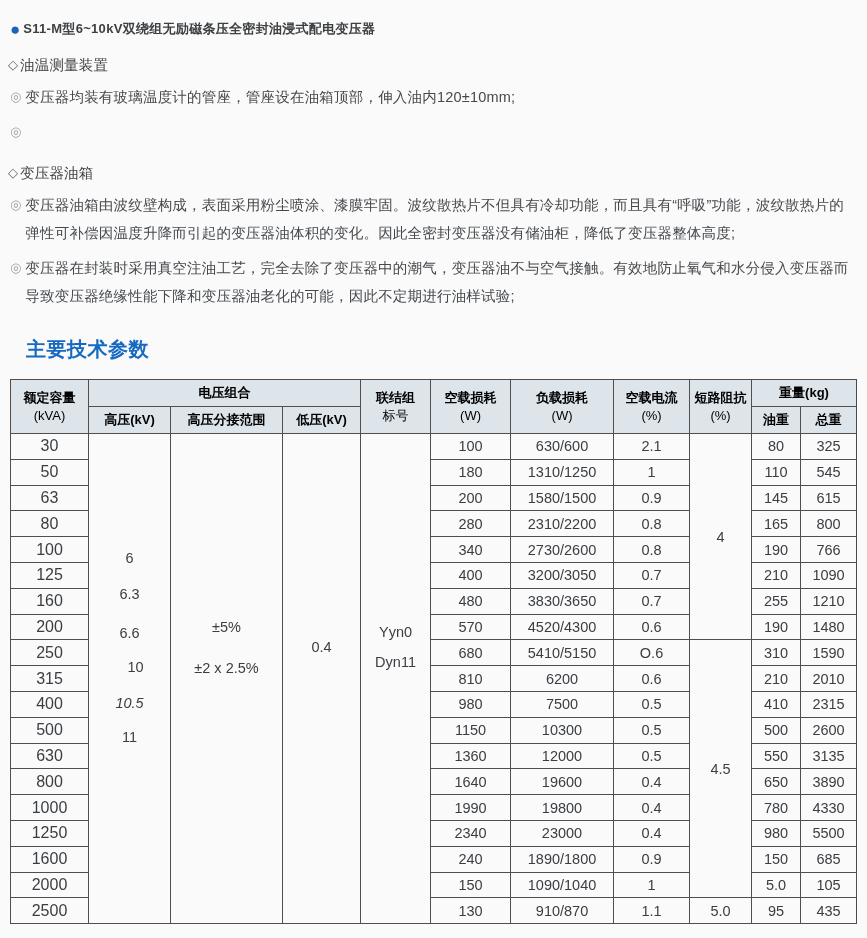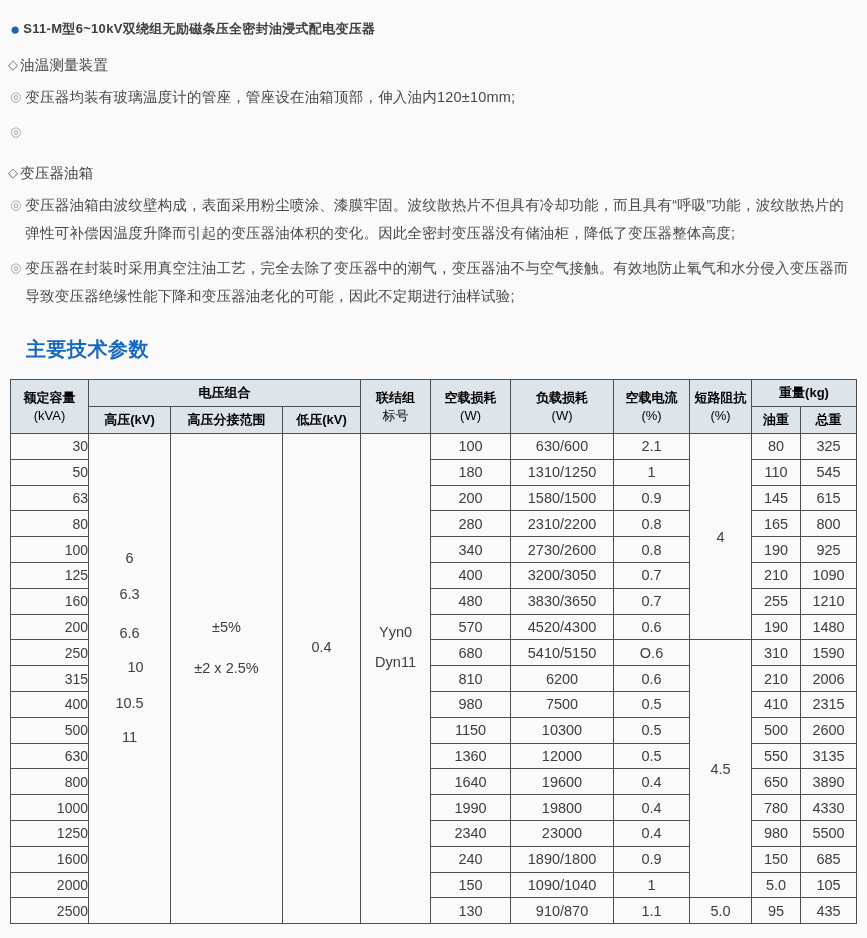--- a/index.html
+++ b/index.html
@@ -42,28 +42,28 @@
   table.spec thead th{
     background:#dde4ea;
     font-weight:600;
     height:26px;
     line-height:18px;
     font-size:13px;
     color:#000000;
   }
   table.spec thead th .sub{font-weight:400;}
   table.spec tbody tr{height:25.8px;}
-  table.spec td.cap{font-size:14px;text-align:right;}
+  table.spec td.cap{font-size:16px;}
   .stack{display:flex;flex-direction:column;align-items:center;
     transform:translateY(-31px);line-height:19px;}
   .hv-stack div:nth-child(1){margin-bottom:17px;}
   .hv-stack div:nth-child(2){margin-bottom:20px;}
   .hv-stack div:nth-child(3){margin-bottom:15px;}
   .hv-stack div:nth-child(4){margin-bottom:17px;margin-left:12px;}
-  .hv-stack div:nth-child(5){margin-bottom:15px;}
+  .hv-stack div:nth-child(5){margin-bottom:15px;font-style:italic;}
   .tap-stack div:nth-child(1){margin-bottom:22px;}
   .vg-stack div:nth-child(1){margin-bottom:11px;}
 </style>
 </head>
 <body>
 
 <div class="page">
 
   <div class="title-row">
     <span class="bullet">●</span>
@@ -209,21 +209,21 @@
           <td>0.8</td>
           <td>165</td>
           <td>800</td>
         </tr>
         <tr>
           <td class="cap">100</td>
           <td>340</td>
           <td>2730/2600</td>
           <td>0.8</td>
           <td>190</td>
-          <td>925</td>
+          <td>766</td>
         </tr>
         <tr>
           <td class="cap">125</td>
           <td>400</td>
           <td>3200/3050</td>
           <td>0.7</td>
           <td>210</td>
           <td>1090</td>
         </tr>
         <tr>
@@ -250,21 +250,21 @@
           <td rowspan="10">4.5</td>
           <td>310</td>
           <td>1590</td>
         </tr>
         <tr>
           <td class="cap">315</td>
           <td>810</td>
           <td>6200</td>
           <td>0.6</td>
           <td>210</td>
-          <td>2006</td>
+          <td>2010</td>
         </tr>
         <tr>
           <td class="cap">400</td>
           <td>980</td>
           <td>7500</td>
           <td>0.5</td>
           <td>410</td>
           <td>2315</td>
         </tr>
         <tr>

